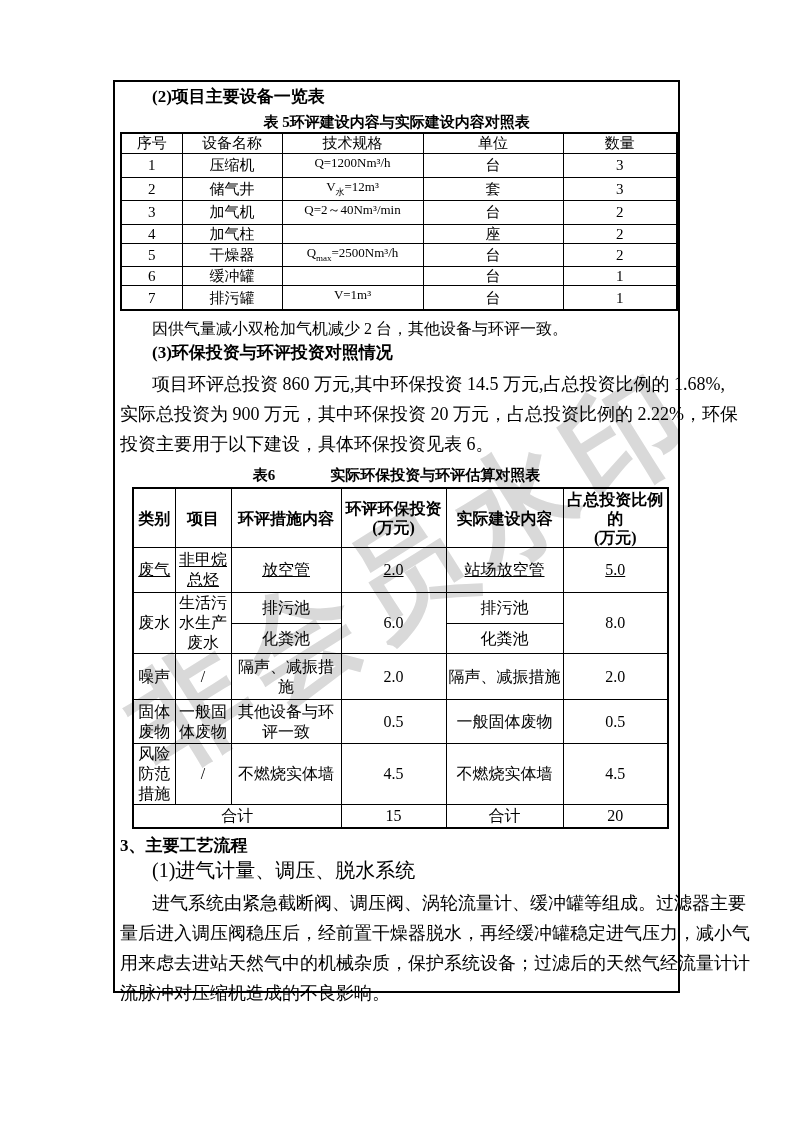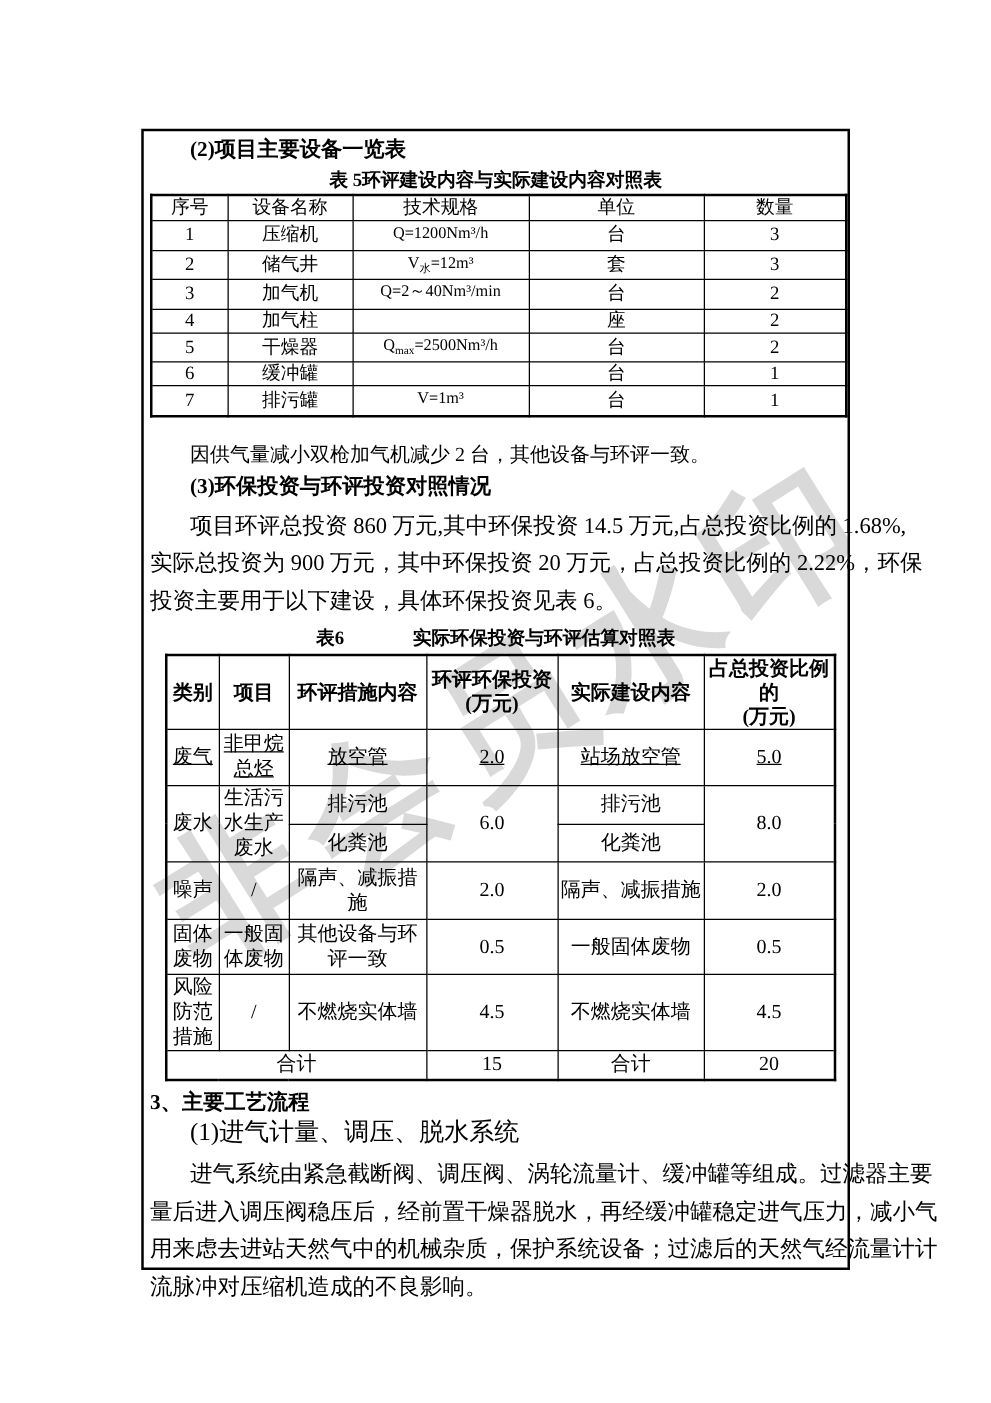--- a/index.html
+++ b/index.html
@@ -8,21 +8,21 @@
 
   .watermark{
     position:absolute;left:92px;top:492px;z-index:1;
     font-family:"Liberation Sans",sans-serif;font-weight:bold;
     font-size:118px;letter-spacing:10px;white-space:nowrap;
     color:#d9d9d9;transform:rotate(-32deg);transform-origin:center;
     user-select:none;
   }
 
   .frame{
-    position:absolute;left:113px;top:103px;width:567px;height:913px;
+    position:absolute;left:113px;top:80px;width:567px;height:913px;
     border:2px solid #000;box-sizing:border-box;z-index:2;
     padding:4px 5px 0 5px;
   }
 
   .h-bold{font-size:17px;font-weight:bold;line-height:22px;margin:0;}
   .indent2{padding-left:32px;}
 
   .caption{display:flex;justify-content:center;
     font-size:15px;font-weight:bold;line-height:17px;margin-top:6px;}
   .caption6{gap:55px;margin-top:8px;}
@@ -30,21 +30,21 @@
   table{border-collapse:collapse;border:2px solid #000;table-layout:fixed;}
   td,th{border:1px solid #000;text-align:center;vertical-align:middle;
     padding:0 2px;overflow:hidden;}
 
   .t5{width:556px;margin-top:1px;font-size:15px;}
   .t5 th{font-weight:normal;height:19px;line-height:19px;}
   .t5 td{height:18px;line-height:18px;}
   .t5 .spec{font-size:13px;}
   .t5 sub{font-size:9px;}
 
-  .note{font-size:16px;line-height:26px;margin:18px 0 0 0;}
+  .note{font-size:16px;line-height:26px;margin:5px 0 0 0;}
 
   .para{font-size:18px;margin:5px 0 0 0;}
   .para .ln{line-height:30px;white-space:nowrap;}
 
   .t6{width:535px;margin:3px 0 0 12px;font-size:16px;}
   .t6 th{font-weight:bold;line-height:19px;}
   .t6 td{line-height:20px;}
   .t6 .hrow{height:60px;}
   .t6 .r-gas{height:45px;text-decoration:underline;}
   .t6 .r-sub{height:30px;}

